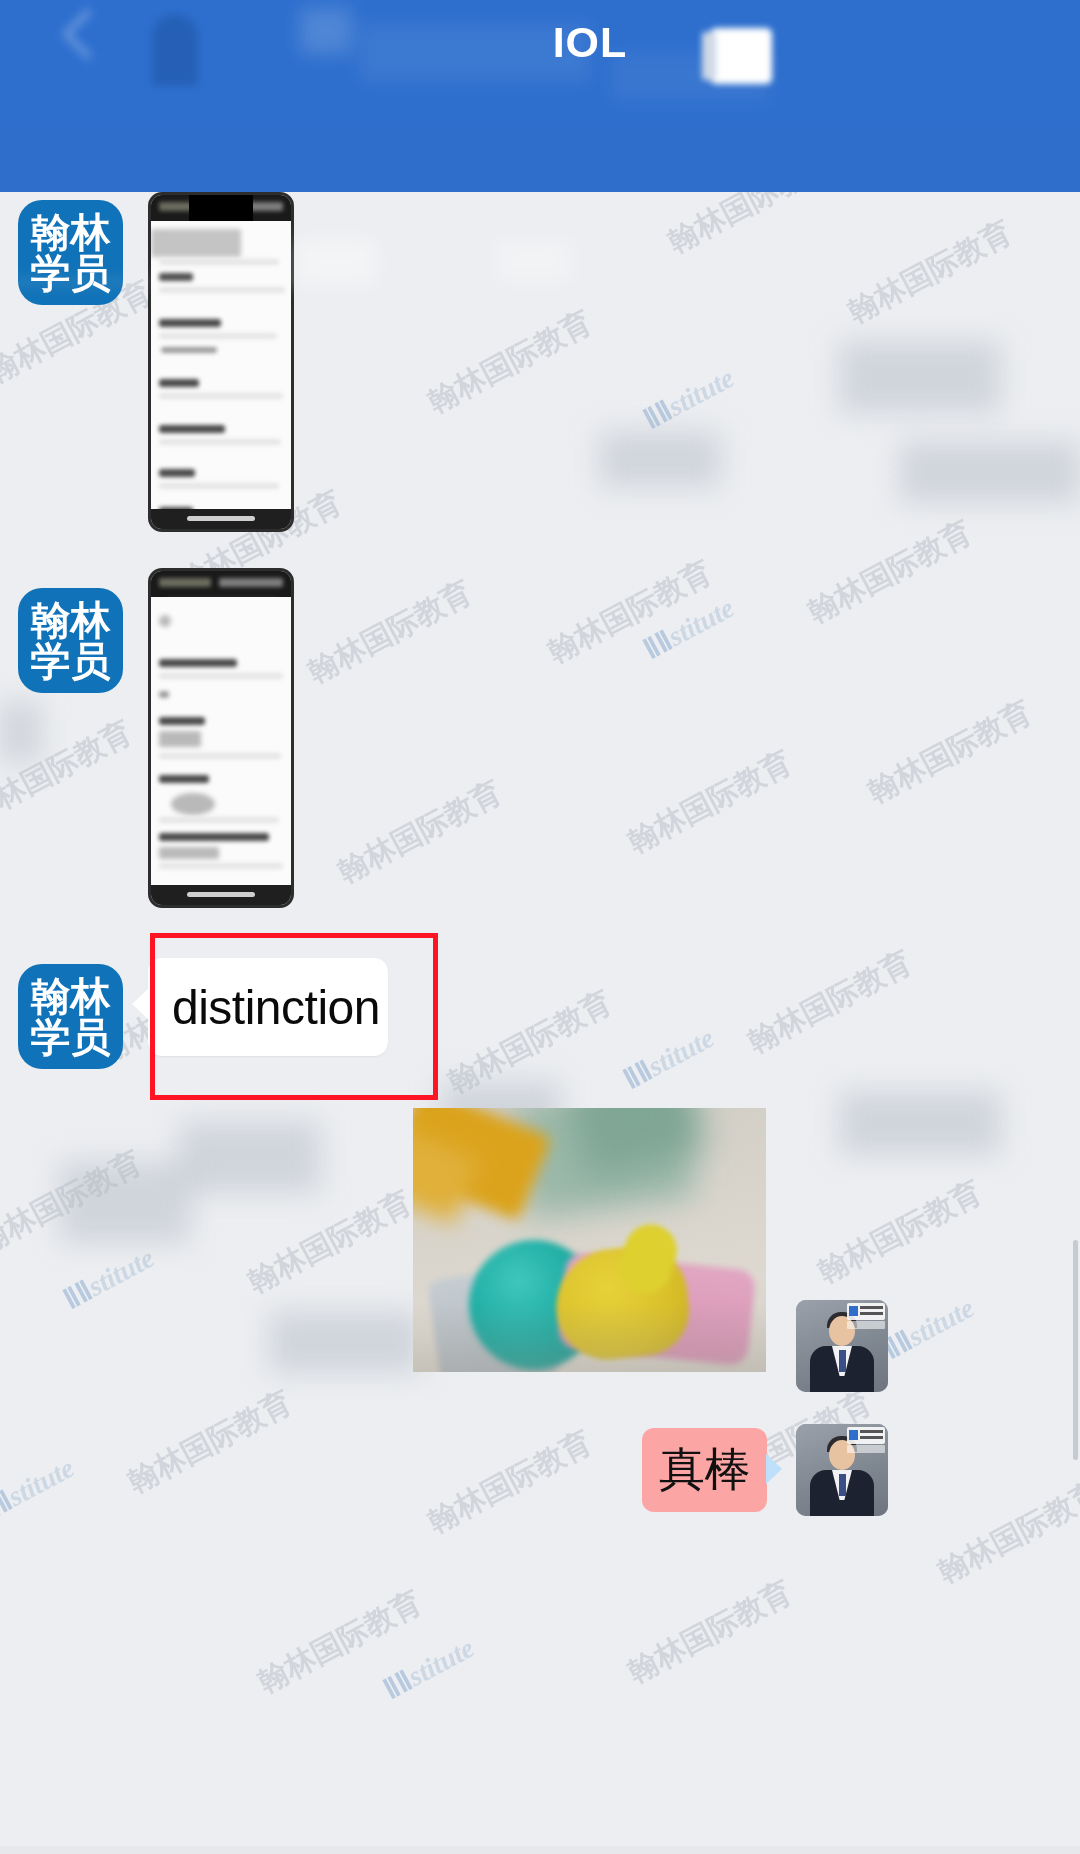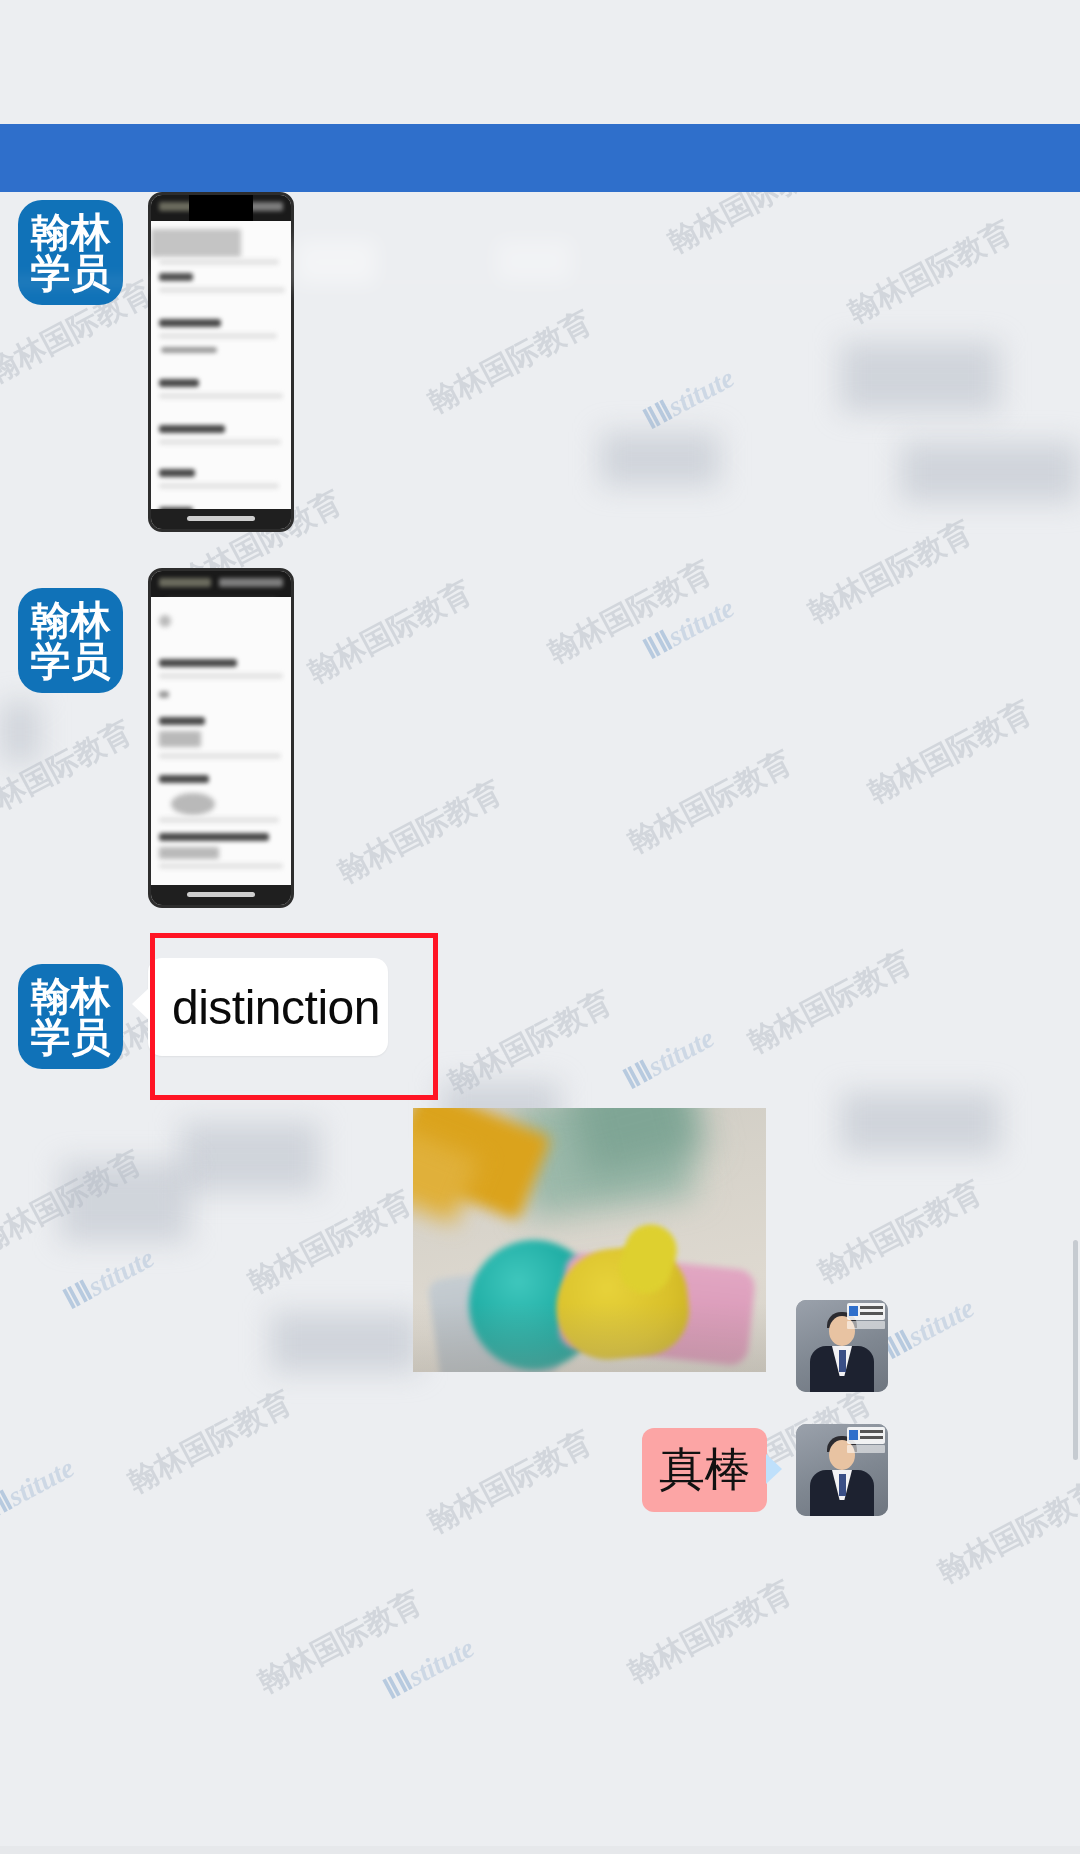--- a/index.html
+++ b/index.html
@@ -259,20 +259,29 @@
     background: rgba(175,182,192,0.45);
     filter: blur(14px);
     z-index: 6;
   }
 </style>
 </head>
 <body>
 
 <div id="app">
 
+  <div class="header">
+    <div class="header-blob hb1"></div>
+    <div class="header-blob hb2"></div>
+    <div class="header-blob hb3"></div>
+    <div class="header-back-arrow"></div>
+    <div class="header-back-icon"></div>
+    <div class="header-title">IOL</div>
+    <div class="header-menu-icon"></div>
+  </div>
   <div class="header-subbar">
     <div class="header-blob hb4"></div>
     <div class="header-blob hb5"></div>
     <div class="header-blob hb6"></div>
   </div>
 
   <div class="chat">
 
     <div class="wm-layer">
       <div class="wm" style="left:-20px;  top:120px;">翰林国际教育</div>

